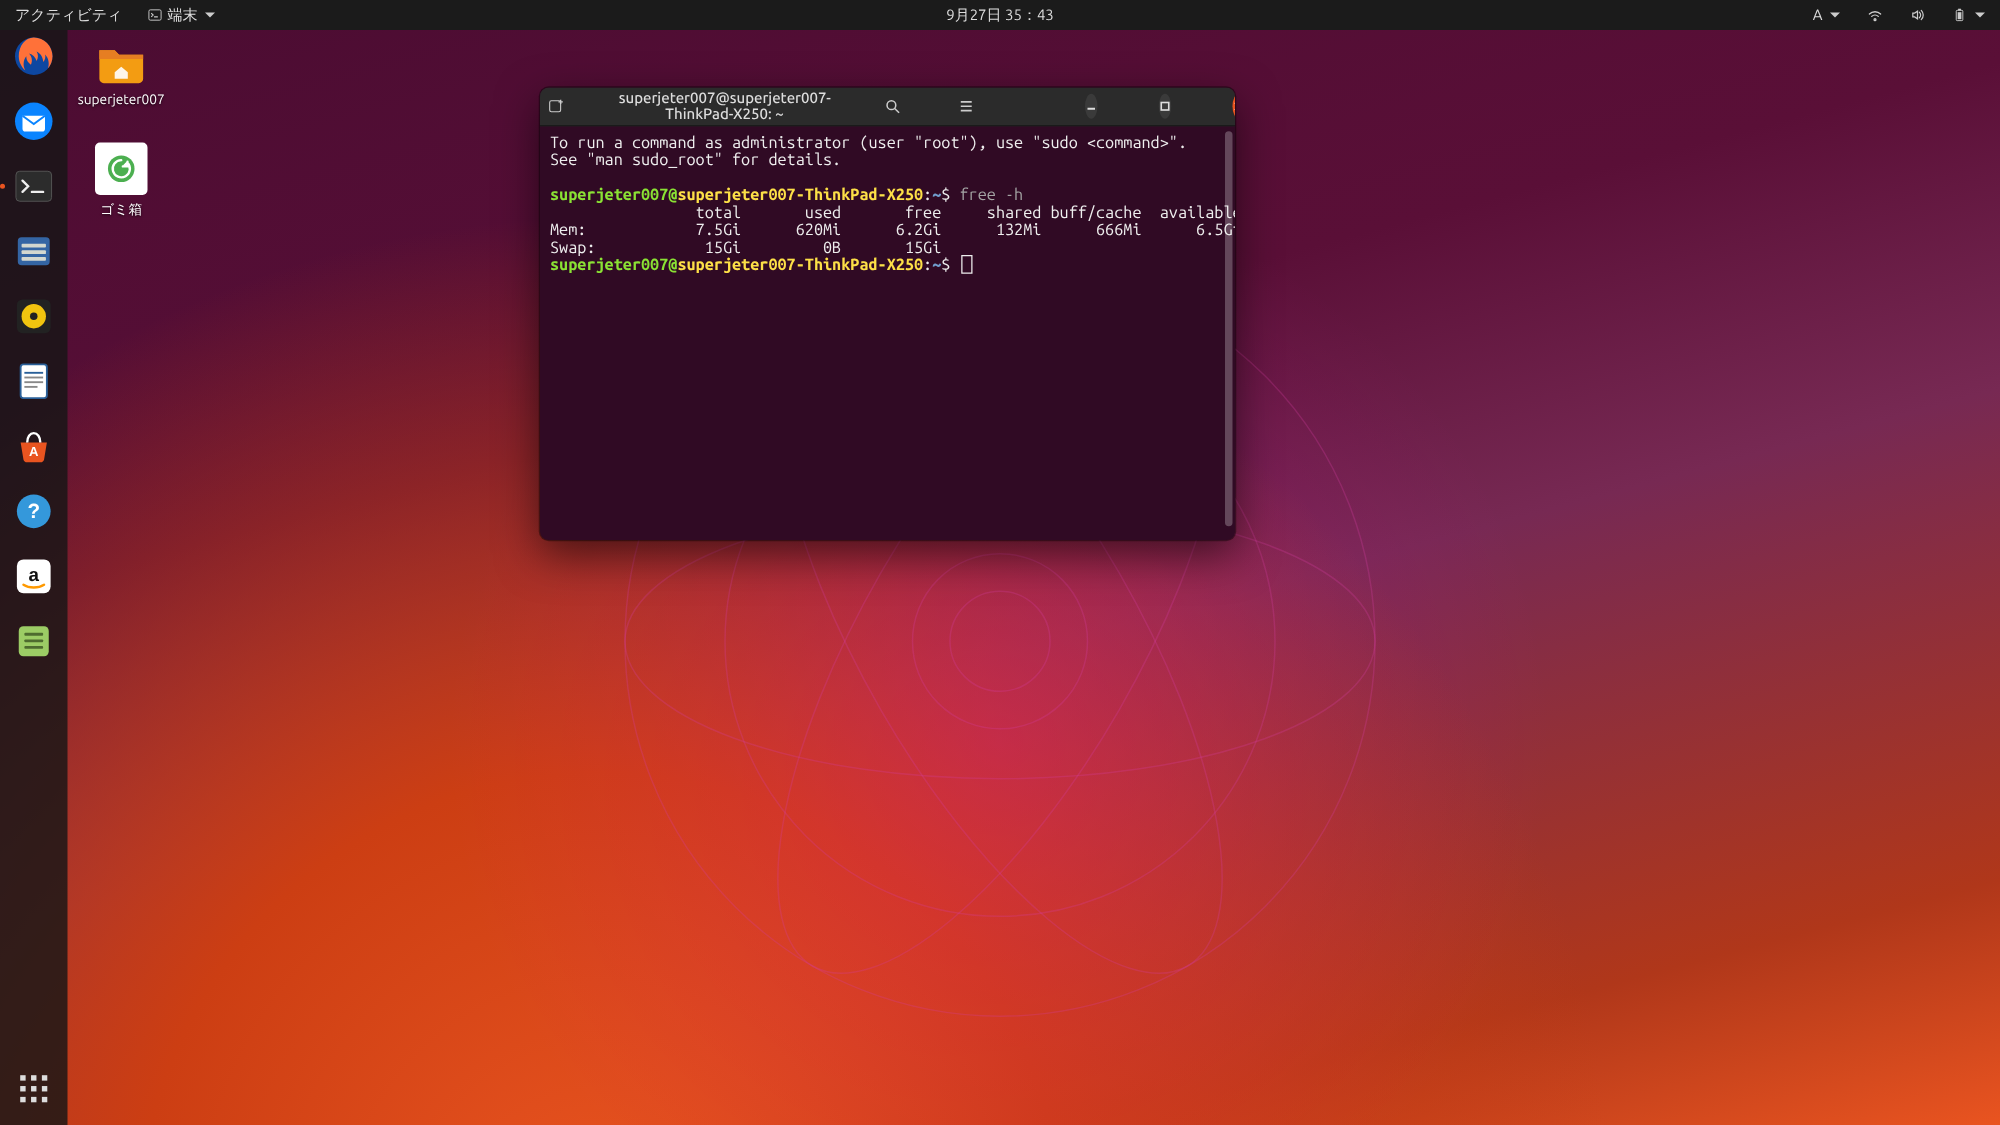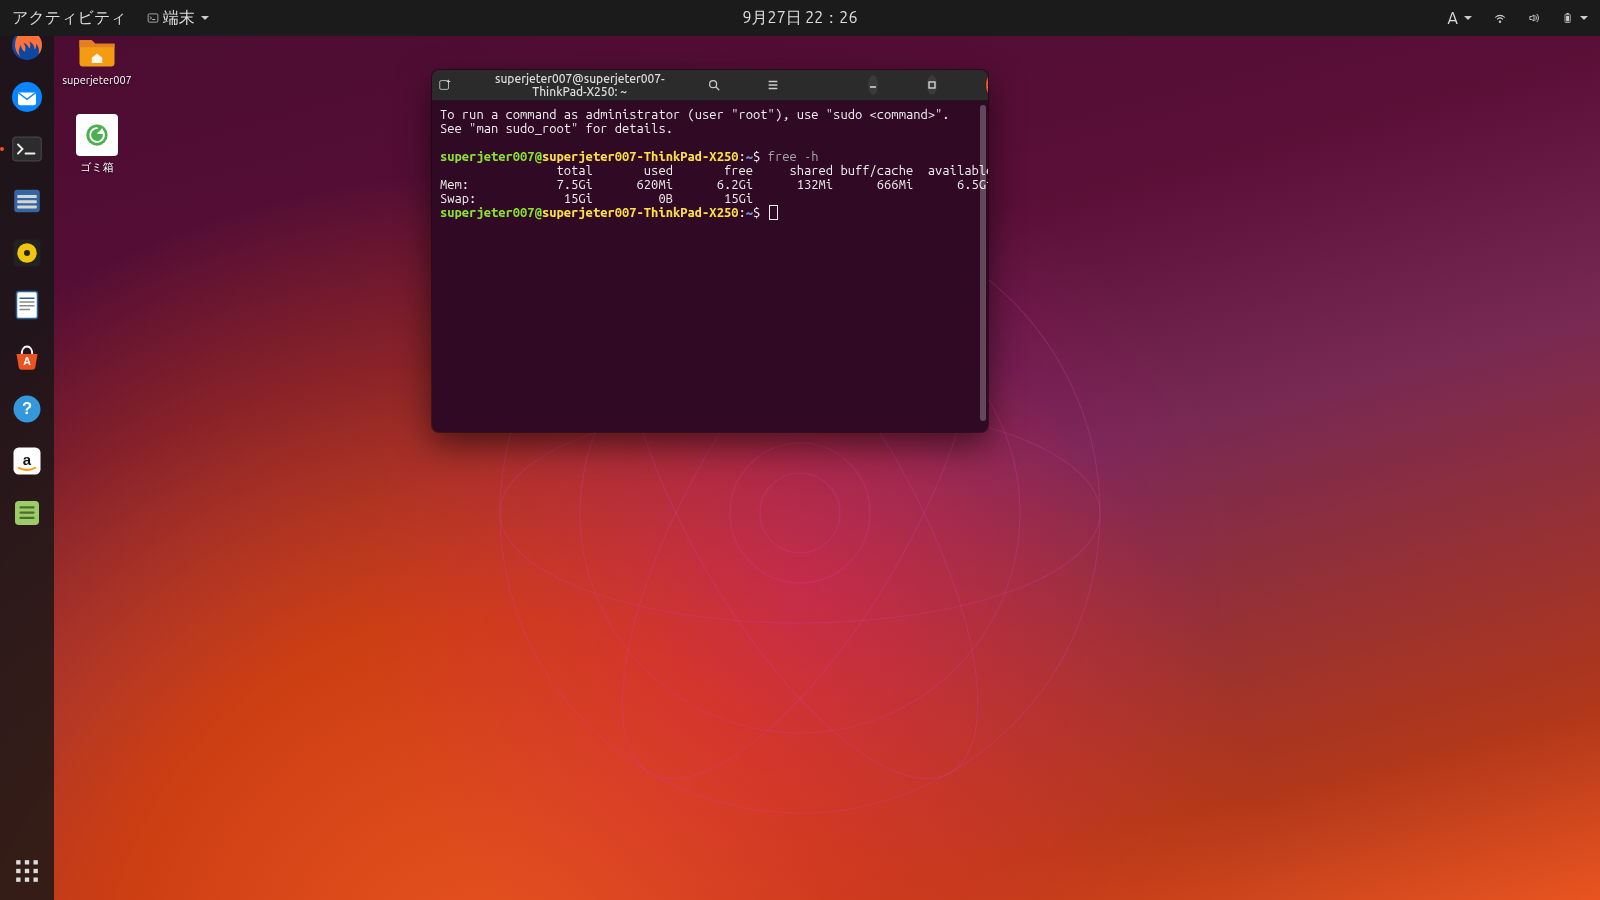--- a/index.html
+++ b/index.html
@@ -16,23 +16,23 @@
     background:
       radial-gradient(circle at 50% 65%, rgba(255,0,200,0.22) 0%, rgba(255,0,200,0.10) 22%, rgba(255,0,200,0) 45%),
       radial-gradient(circle at 30% 110%, #e95420 0%, #cc3e13 25%, rgba(0,0,0,0) 55%),
       linear-gradient(165deg, #4b0c32 0%, #5a0f37 35%, #772953 55%, #b0371a 85%, #e95420 100%);
   }
   .ornament { position:absolute; left:50%; top:56%; transform:translate(-50%,-50%); width:620px; height:620px; pointer-events:none; }
   .ornament circle, .ornament ellipse, .ornament path { fill:none; stroke:#d33ea3; stroke-opacity:0.28; stroke-width:1.2; }
 
   
   .topbar {
-    position:absolute; left:0; top:0; right:0; height:36px;
+    position:absolute; left:0; top:0; right:0; height:24px;
     background:#1b1b1b; color:#ddd;
-    display:flex; align-items:center; font-size:16px;
+    display:flex; align-items:center; font-size:12px;
     padding:0 8px;
     z-index:50;
   }
   .topbar .left, .topbar .center, .topbar .right { display:flex; align-items:center; gap:12px; }
   .topbar .left { flex:1; justify-content:flex-start; }
   .topbar .center{ flex:1; justify-content:center; }
   .topbar .right { flex:1; justify-content:flex-end; gap:14px; }
   .topbar .item { display:flex; align-items:center; gap:4px; padding:0 4px; height:100%; }
   .topbar svg { width:12px; height:12px; display:block; }
   .caret { width:0;height:0;border-left:4px solid transparent;border-right:4px solid transparent;border-top:4px solid #ccc; margin-left:2px;}
@@ -111,21 +111,21 @@
             <rect x="1.5" y="2.5" width="13" height="11" rx="1.5" fill="none" stroke="#ccc"></rect>
             <path d="M4 6l2 2-2 2M7 10h4" stroke="#ccc" fill="none" stroke-width="1.2"></path>
           </svg>
       </span>
       <span>端末</span>
       <span class="caret"></span>
     </div>
   </div>
   <div class="center">
     <div class="item">
-      <span>9月27日 22：26</span>
+      <span>9月27日 35：43</span>
     </div>
   </div>
   <div class="right">
     <div class="item">
       <span>A</span>
       <span class="caret"></span>
     </div>
     <div class="item">
       <svg viewBox="0 0 16 16">
           <path d="M8 12a1 1 0 100 2 1 1 0 000-2zM4.5 9.5a5 5 0 017 0M2 7a8.5 8.5 0 0112 0" stroke="#ccc" fill="none" stroke-width="1.4" stroke-linecap="round"></path>

